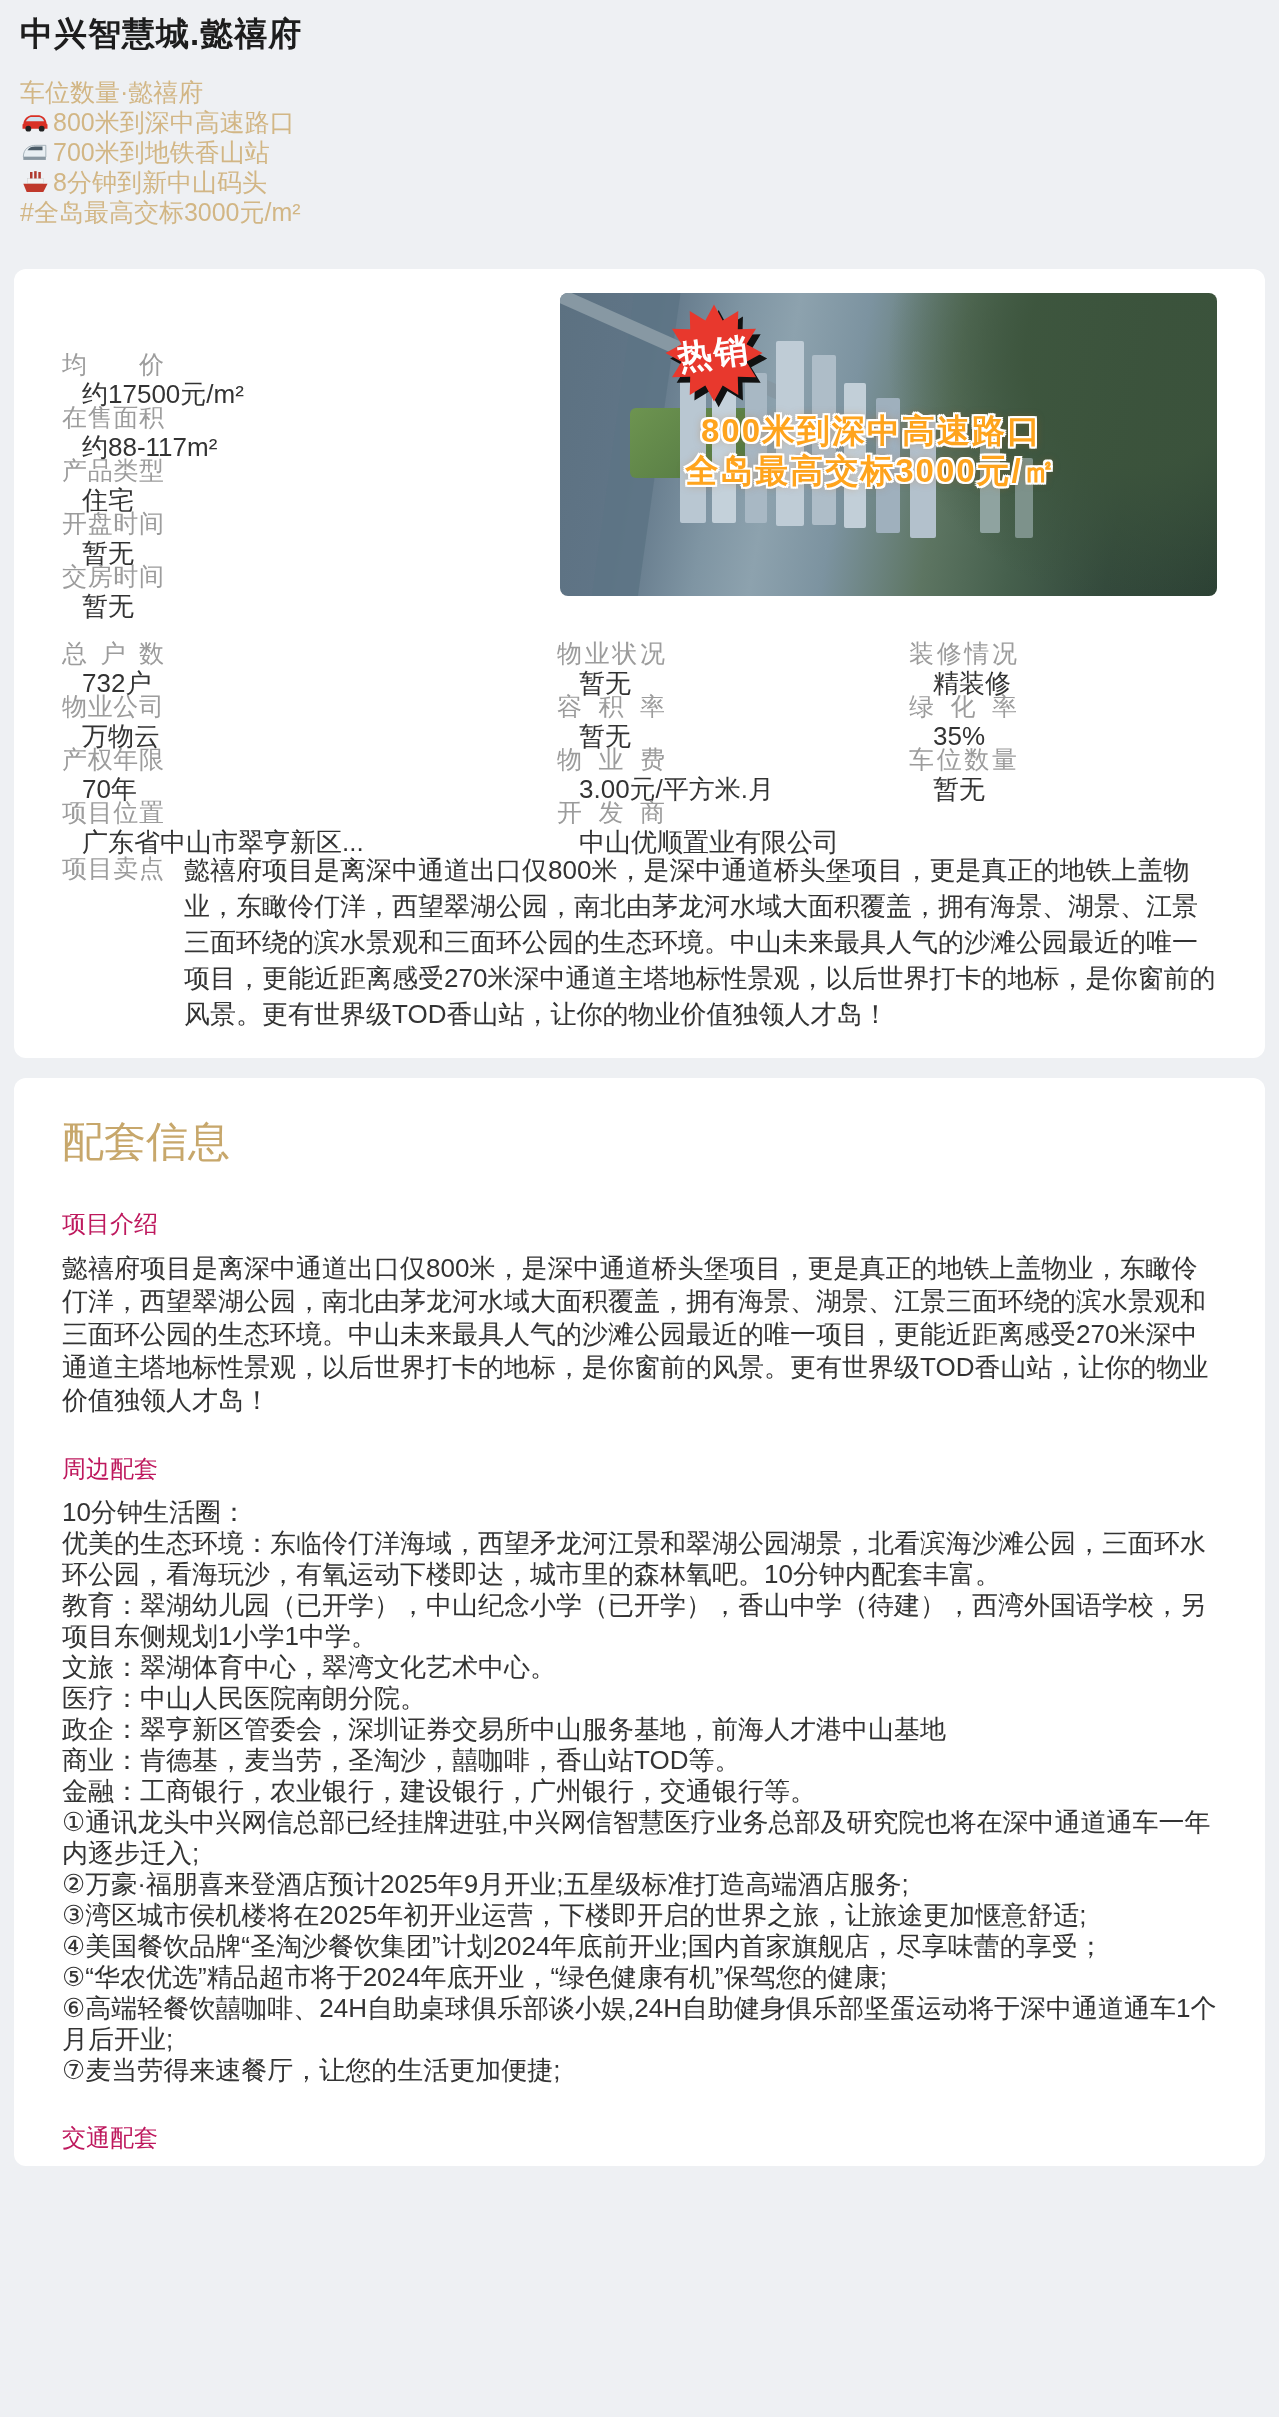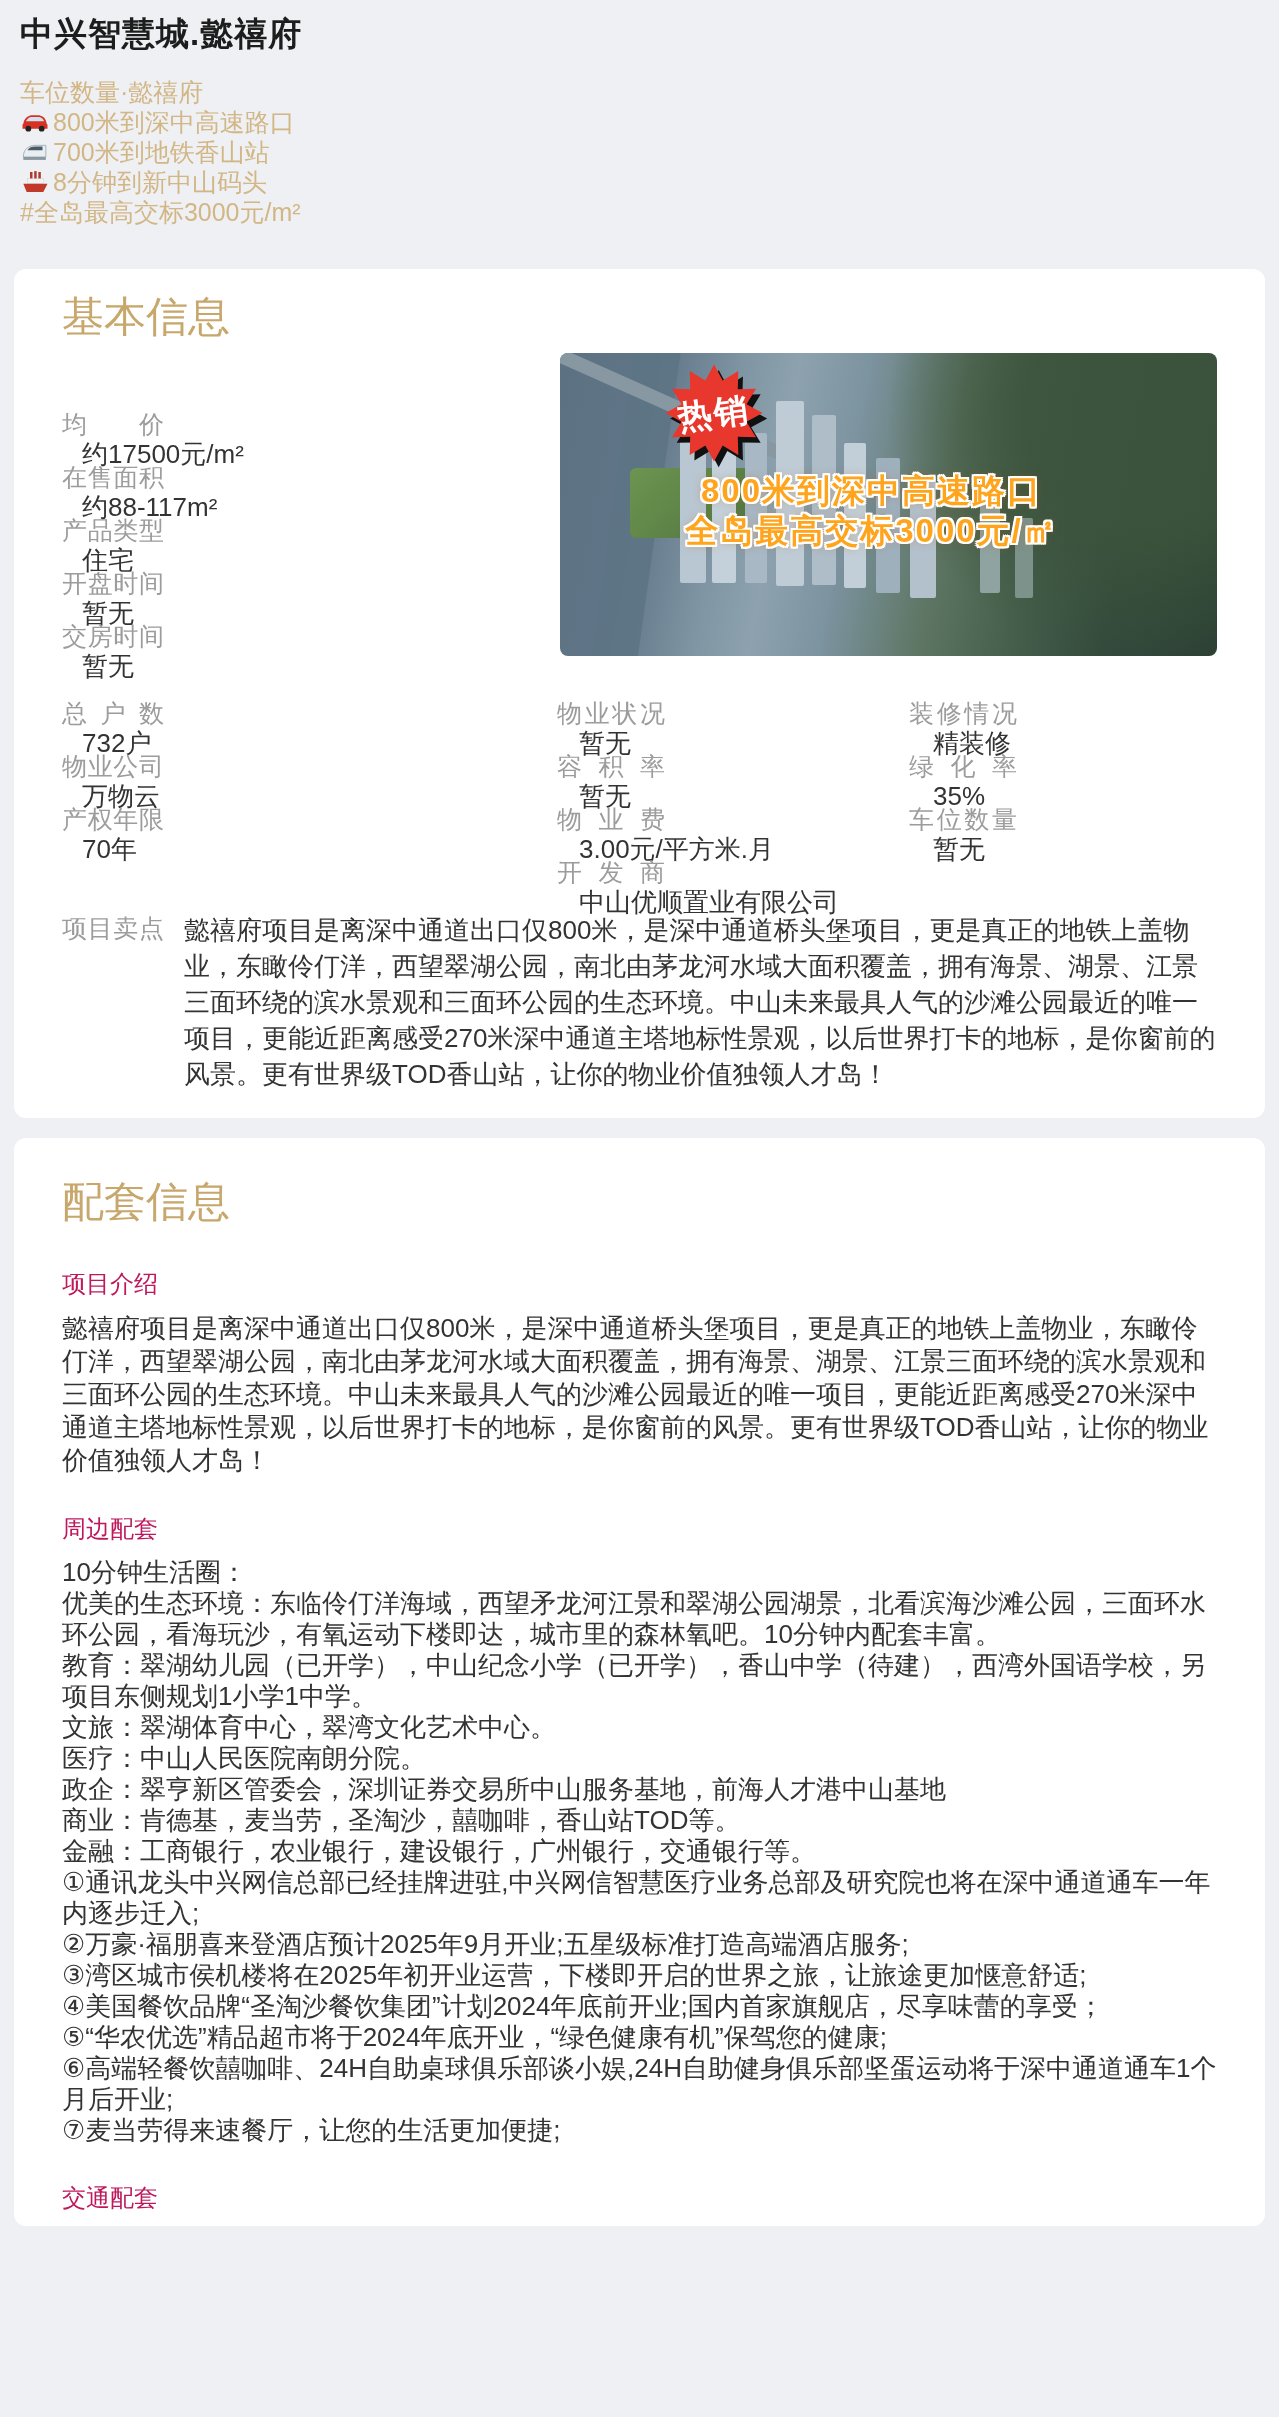--- a/index.html
+++ b/index.html
@@ -137,21 +137,20 @@
       </span>
       <span>8分钟到新中山码头</span>
     </div>
     <div class="tagline">
       <span>#全岛最高交标3000元/m²</span>
     </div>
   </div>
 </div>
 
 <div class="card card1">
-  <h2 class="card-heading">基本信息</h2>
 
   <div class="top-section">
     <div class="fields">
       <div class="frow">
         <span class="flabel">均价</span>
         <span class="fvalue">约17500元/m²</span>
       </div>
       <div class="frow">
         <span class="flabel">在售面积</span>
         <span class="fvalue">约88-117m²</span>
@@ -206,20 +205,24 @@
         <span class="flabel">总户数</span>
         <span class="fvalue">732户</span>
       </div>
       <div class="frow">
         <span class="flabel">物业公司</span>
         <span class="fvalue">万物云</span>
       </div>
       <div class="frow">
         <span class="flabel">产权年限</span>
         <span class="fvalue">70年</span>
+      </div>
+      <div class="frow">
+        <span class="flabel">项目位置</span>
+        <span class="fvalue">广东省中山市翠亨新区...</span>
       </div>
     </div>
     <div class="gcol2">
       <div class="frow">
         <span class="flabel">物业状况</span>
         <span class="fvalue">暂无</span>
       </div>
       <div class="frow">
         <span class="flabel">容积率</span>
         <span class="fvalue">暂无</span>

